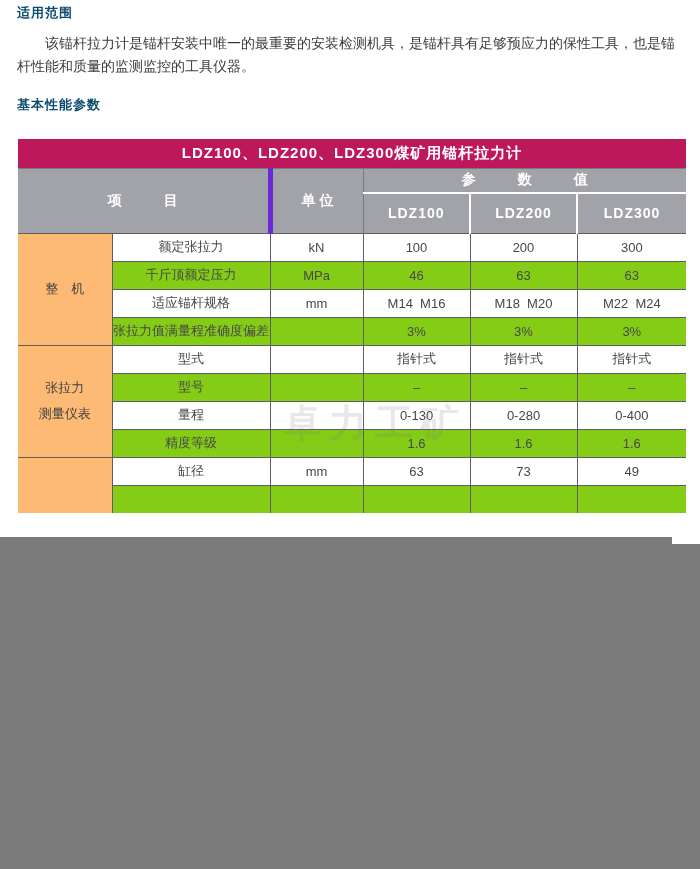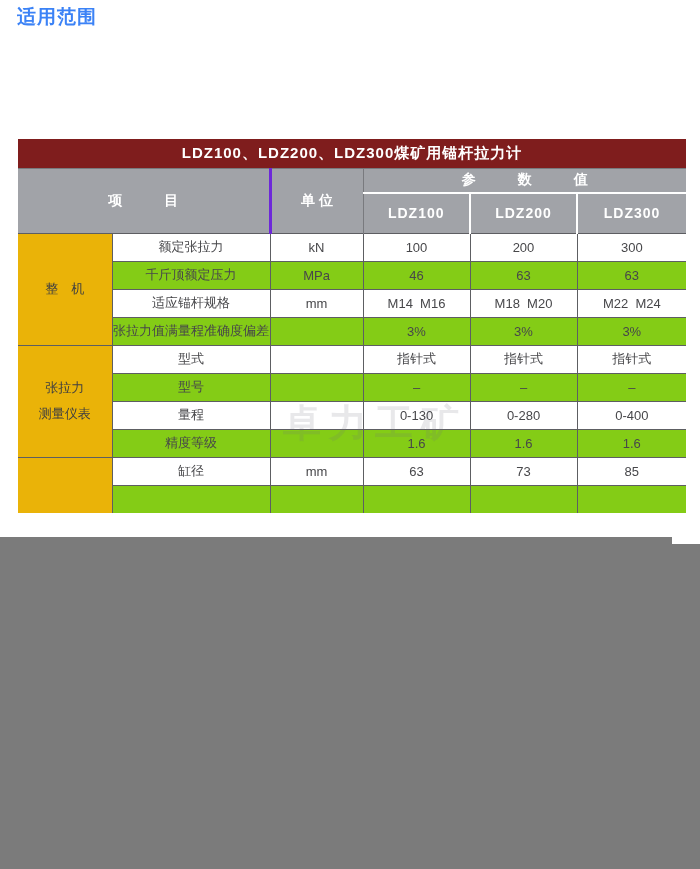--- a/index.html
+++ b/index.html
@@ -6,63 +6,63 @@
   html, body { background: #fff; }
   body {
     width: 700px; height: 869px;
     font-family: "Liberation Sans", "DejaVu Sans", sans-serif;
     position: relative; overflow: hidden;
   }
   .page { position: relative; width: 700px; height: 869px; background: #fff; }
 
   .sec-heading {
     position: absolute; left: 17px;
-    font-size: 19px; font-weight: bold; color: #3b82f6;
+    font-size: 13px; font-weight: bold; color: #0c4a6e;
     letter-spacing: 1px;
   }
   #heading-scope { top: 4px; }
   #heading-params { top: 96px; }
 
   .body-text {
     position: absolute; left: 17px; top: 32px; width: 668px;
     font-size: 14px; line-height: 23px; color: #3c3c3e;
     text-indent: 2em;
   }
 
   
   .spec-table-wrap { position: absolute; left: 18px; top: 139px; width: 668px; }
   table.spec {
     border-collapse: collapse; table-layout: fixed; width: 668px;
     font-size: 13px; color: #47474a;
   }
   table.spec td, table.spec th { overflow: hidden; white-space: pre-wrap; }
 
   tr.t-title th {
-    height: 29px; background: #7f1d1d; color: #fff;
+    height: 29px; background: #be185d; color: #fff;
     font-size: 15px; font-weight: bold; letter-spacing: 1px;
     text-align: center; vertical-align: middle;
     border-bottom: 1px solid #797a7e;
   }
   tr.t-head th, tr.t-models th {
     background: #a1a3a8; color: #fff; font-weight: bold;
     text-align: center; vertical-align: middle; font-size: 14px;
   }
   tr.t-head th { height: 25px; }
   tr.t-models th { height: 40px; letter-spacing: 1px; }
-  th.h-item { border-right: 3px solid #6d28d9; }
+  th.h-item { border-right: 5px solid #6d28d9; }
   th.h-unit { border-right: 1px solid #797a7e; }
   tr.t-models th.h-model + th.h-model { border-left: 2px solid #fff; }
   th.h-params { border-bottom: 2px solid #fff; }
 
   table.spec tbody td {
     height: 28px; text-align: center; vertical-align: middle;
     border-top: 1px solid #5d5e62;
   }
   td.c-grp {
-    background: #eab308; line-height: 26px; color: #3f3f41;
+    background: #fdba74; line-height: 26px; color: #3f3f41;
   }
   td.c-item { border-left: 1px solid #5d5e62; }
   td.c-unit { border-left: 1px solid #5d5e62; }
   td.c-val  { border-left: 1px solid #5d5e62; }
   tr.striped td:not(.c-grp) { background: #84cc16; }
   tr.t-partial td { height: 7px; }
 
   
   .watermark {
     position: absolute; left: 283px; top: 398px;
@@ -81,21 +81,23 @@
     background: #fff; z-index: 7;
   }
 </style>
 </head>
 <body>
 
 <div class="page">
 
   <h2 class="sec-heading" id="heading-scope">适用范围</h2>
 
-
+  <p class="body-text">该锚杆拉力计是锚杆安装中唯一的最重要的安装检测机具，是锚杆具有足够预应力的保性工具，也是锚杆性能和质量的监测监控的工具仪器。</p>
+
+  <h2 class="sec-heading" id="heading-params">基本性能参数</h2>
 
   <div class="spec-table-wrap">
     <table class="spec">
       <colgroup>
         <col style="width:94px">
           <col style="width:158px">
           <col style="width:93px">
         <col style="width:107px">
           <col style="width:107px">
           <col style="width:109px">
@@ -177,21 +179,21 @@
           <td class="c-val">1.6</td>
           <td class="c-val">1.6</td>
         </tr>
 
         <tr>
           <td class="c-grp" rowspan="2"></td>
           <td class="c-item">缸径</td>
           <td class="c-unit">mm</td>
           <td class="c-val">63</td>
           <td class="c-val">73</td>
-          <td class="c-val">85</td>
+          <td class="c-val">49</td>
         </tr>
         <tr class="striped t-partial">
           <td class="c-item"></td>
           <td class="c-unit"></td>
           <td class="c-val"></td>
           <td class="c-val"></td>
           <td class="c-val"></td>
         </tr>
       </tbody>
     </table>

